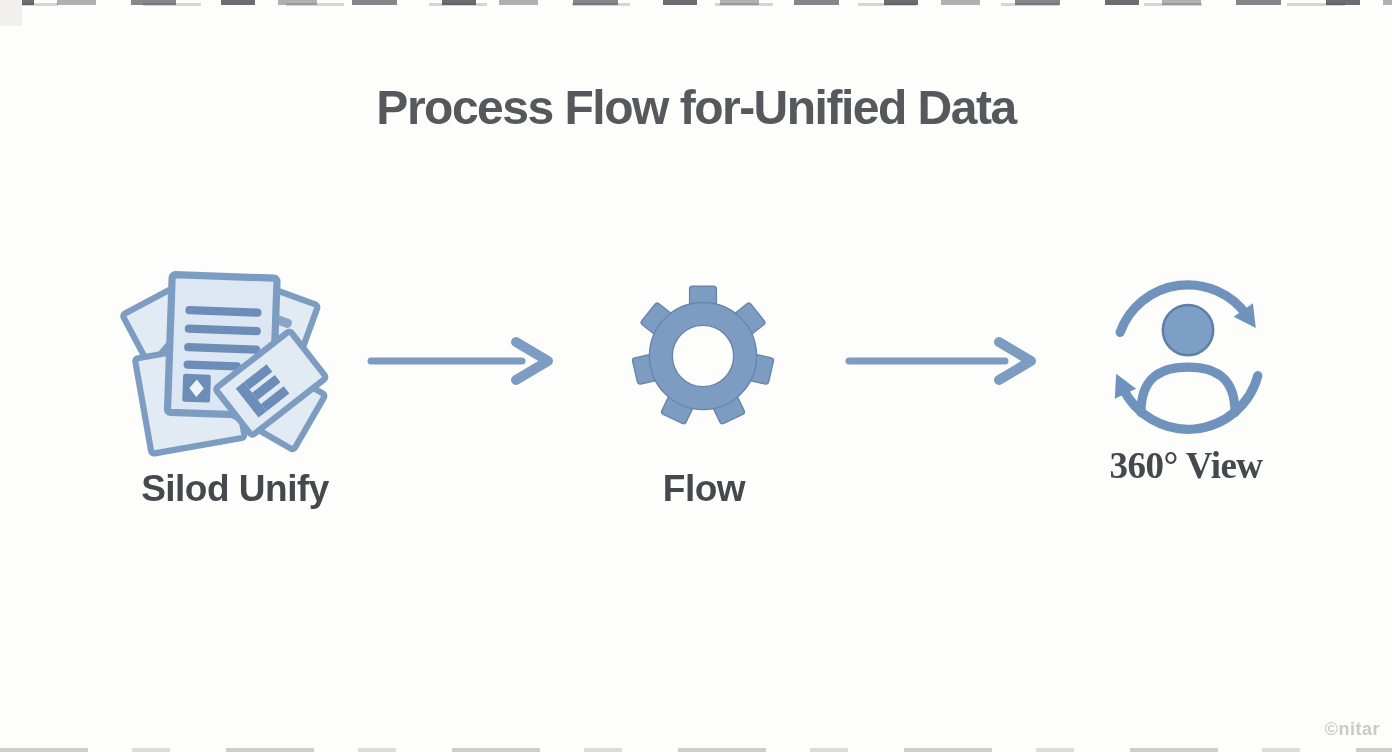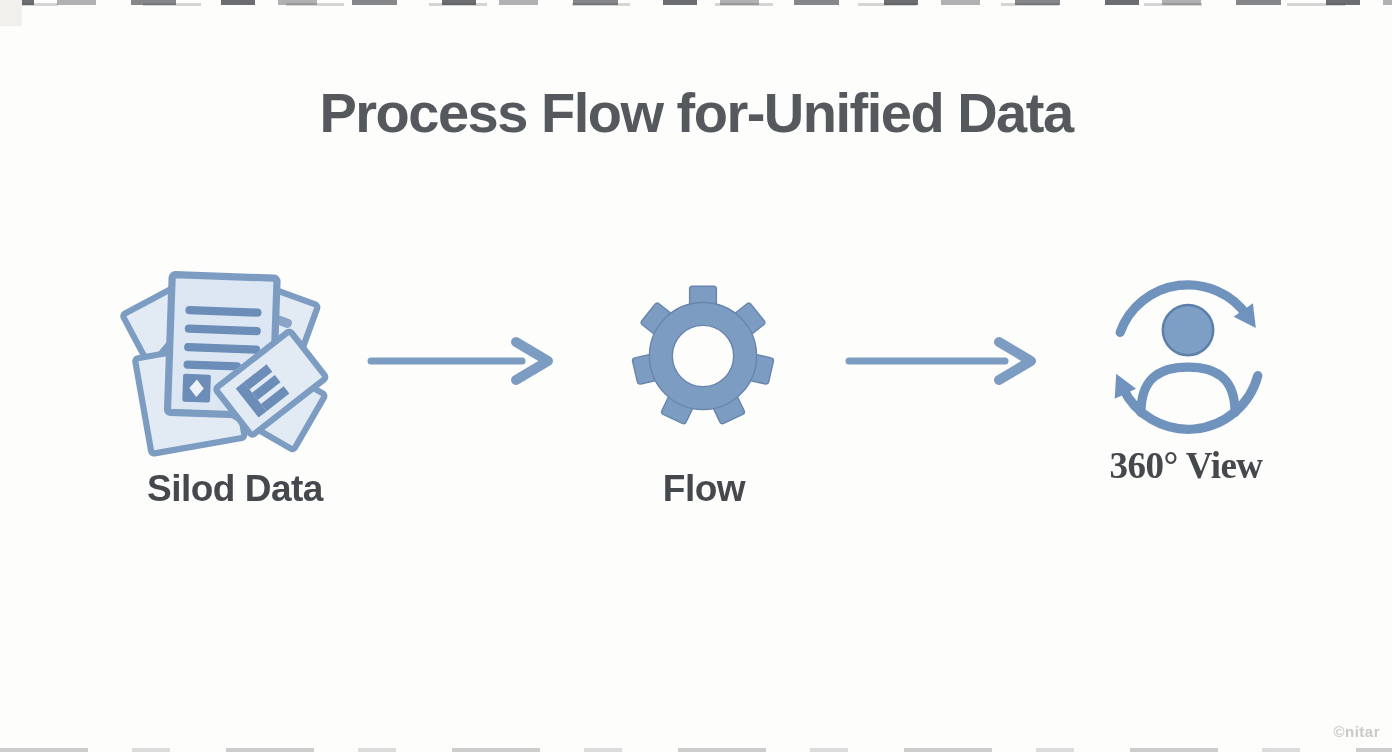--- a/index.html
+++ b/index.html
@@ -27,32 +27,32 @@
       rgba(120,120,124,.8) 0 88px, rgba(120,120,124,0) 88px 132px,
       rgba(120,120,124,.55) 132px 170px, rgba(120,120,124,0) 170px 226px);
   }
   .corner-mark{
     position:absolute;top:0;left:0;width:22px;height:26px;
     background:#f1f0ed;
   }
   .title{
     position:absolute;top:80px;left:0;width:100%;
     text-align:center;
-    font-size:56px;font-weight:700;letter-spacing:-1.5px;
+    font-size:48px;font-weight:700;letter-spacing:-1.5px;
     color:#55585c;
   }
   .icon-box{position:absolute;}
   .icon-box svg{width:100%;height:100%;overflow:visible;}
   .stage-label{
     position:absolute;width:320px;text-align:center;
     font-size:37px;font-weight:700;letter-spacing:-0.5px;color:#45484d;
   }
   .watermark{
     position:absolute;right:12px;bottom:12px;
-    font-size:15px;font-weight:700;letter-spacing:0.5px;
+    font-size:18px;font-weight:700;letter-spacing:0.5px;
     color:#c9cac8;
   }
 </style>
 </head>
 <body>
 
 <div class="edge-artifact edge-top"></div>
 <div class="edge-artifact edge-top2"></div>
 <div class="edge-artifact edge-bottom"></div>
 <div class="corner-mark"></div>
@@ -154,17 +154,17 @@
     <path d="M 83.1 22.3 A 86 86 0 0 1 -77.9 36.4" fill="none" stroke="#6f93bd" stroke-width="11" stroke-linecap="round"></path>
     <g transform="translate(-77.9,36.4) rotate(245)">
       <polygon points="-8,-14 18,0 -8,14" fill="#6f93bd"></polygon>
     </g>
 
     <circle cx="0" cy="-32" r="30" fill="#7d9fc6" stroke="#5d80aa" stroke-width="3"></circle>
     <path d="M -56 66 C -56 24 -32 12 0 12 C 32 12 56 24 56 66" fill="none" stroke="#6f93bd" stroke-width="11" stroke-linecap="round"></path>
   </svg>
 </div>
 
-<div class="stage-label" style="left:75px;top:468px;">Silod Data</div>
+<div class="stage-label" style="left:75px;top:468px;">Silod Unify</div>
 <div class="stage-label" style="left:544px;top:468px;">Flow</div>
 <div class="stage-label" style="left:1026px;top:444px;font-family:Liberation Serif, serif;">360° View</div>
 
 <div class="watermark">©nitar</div>
 
 </body></html>

